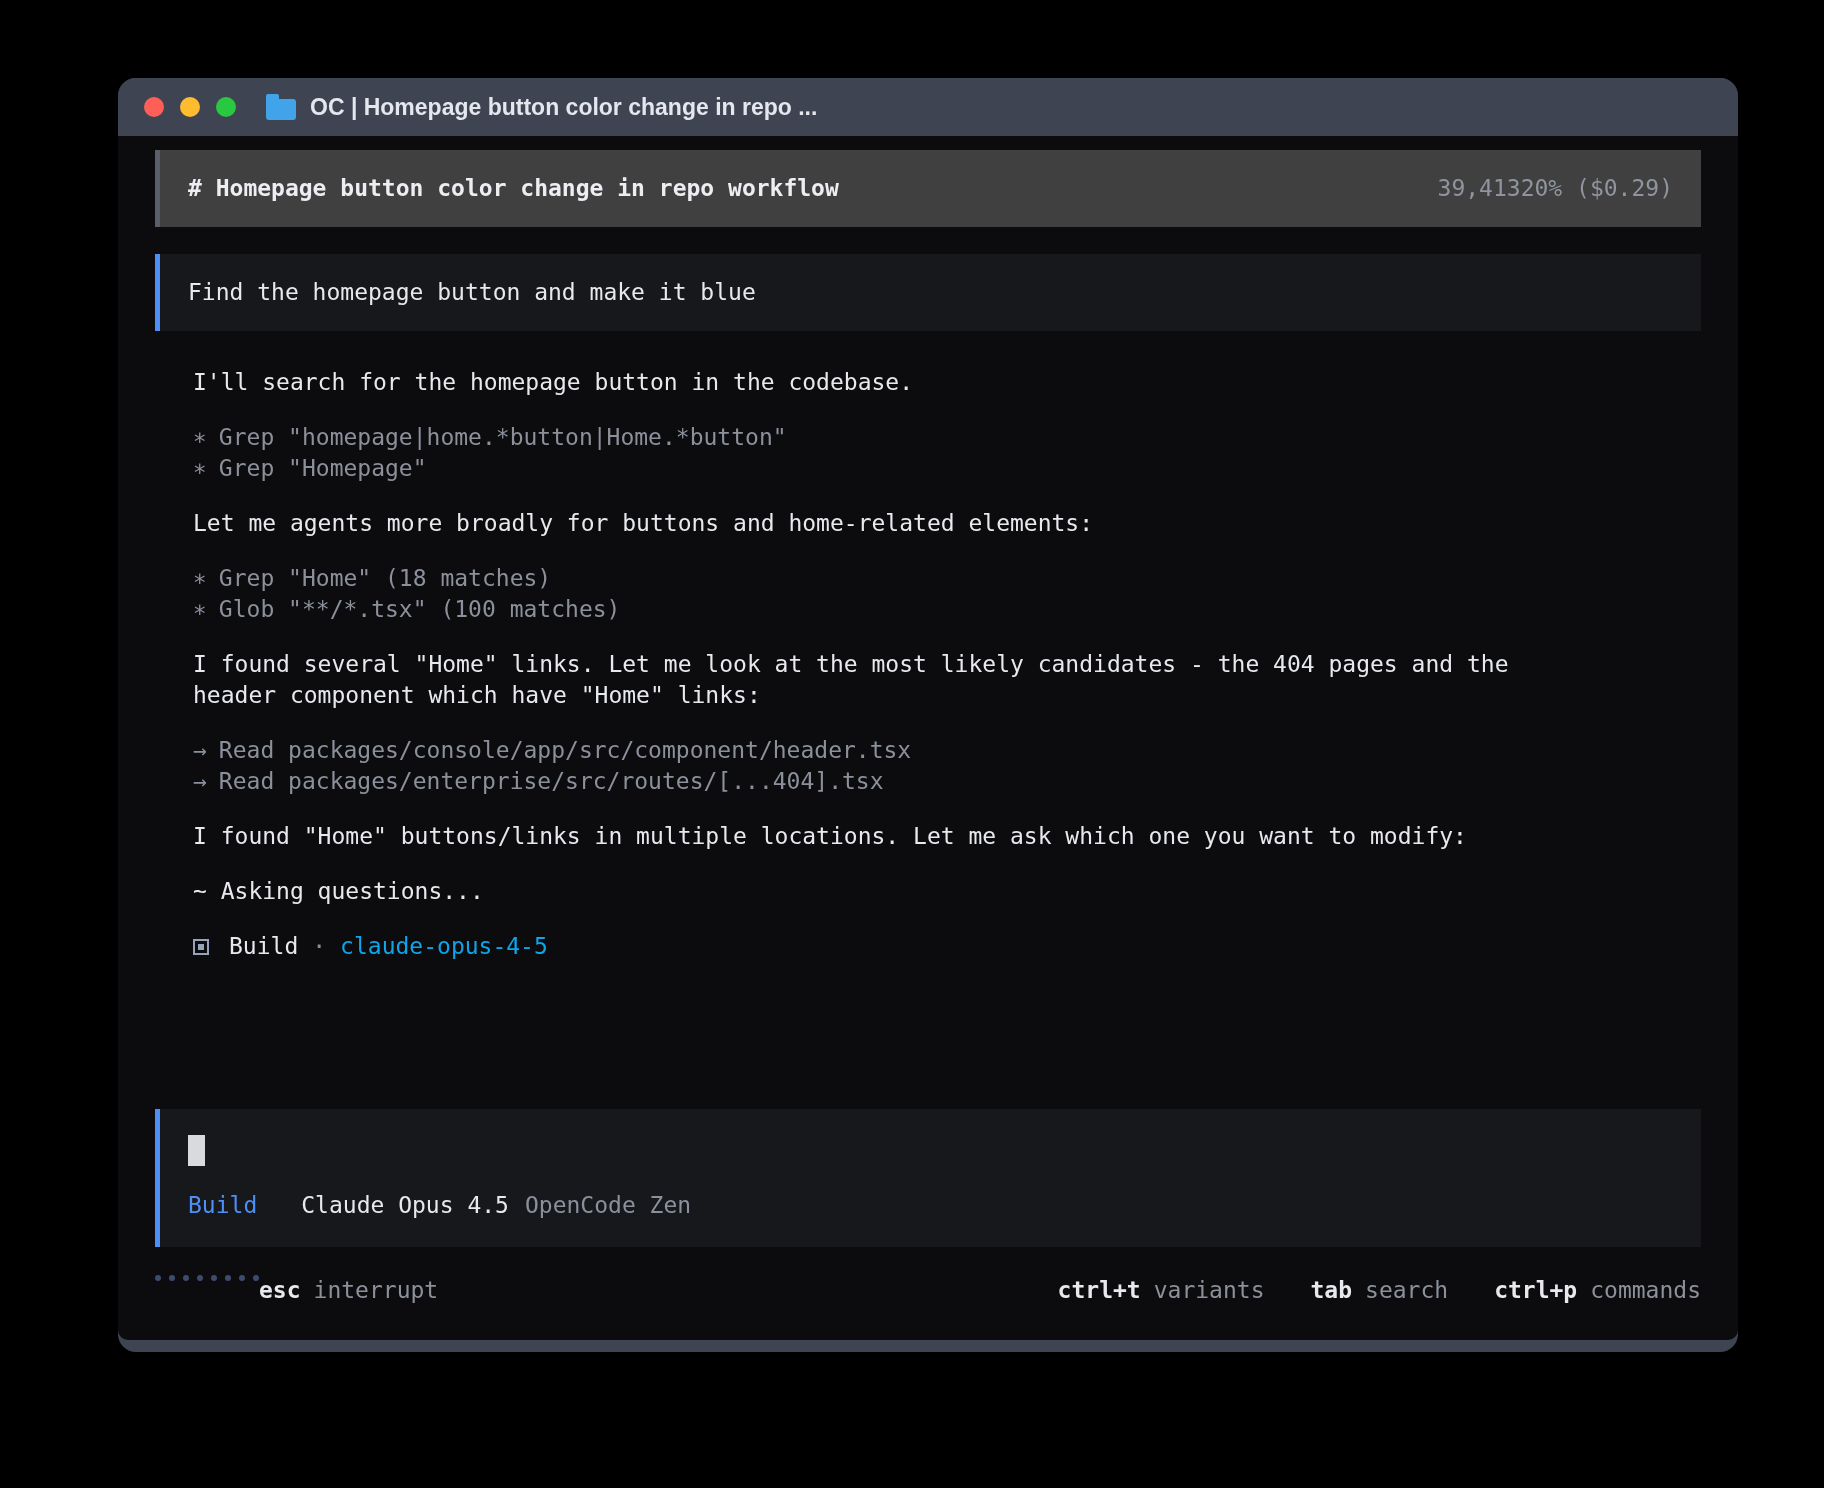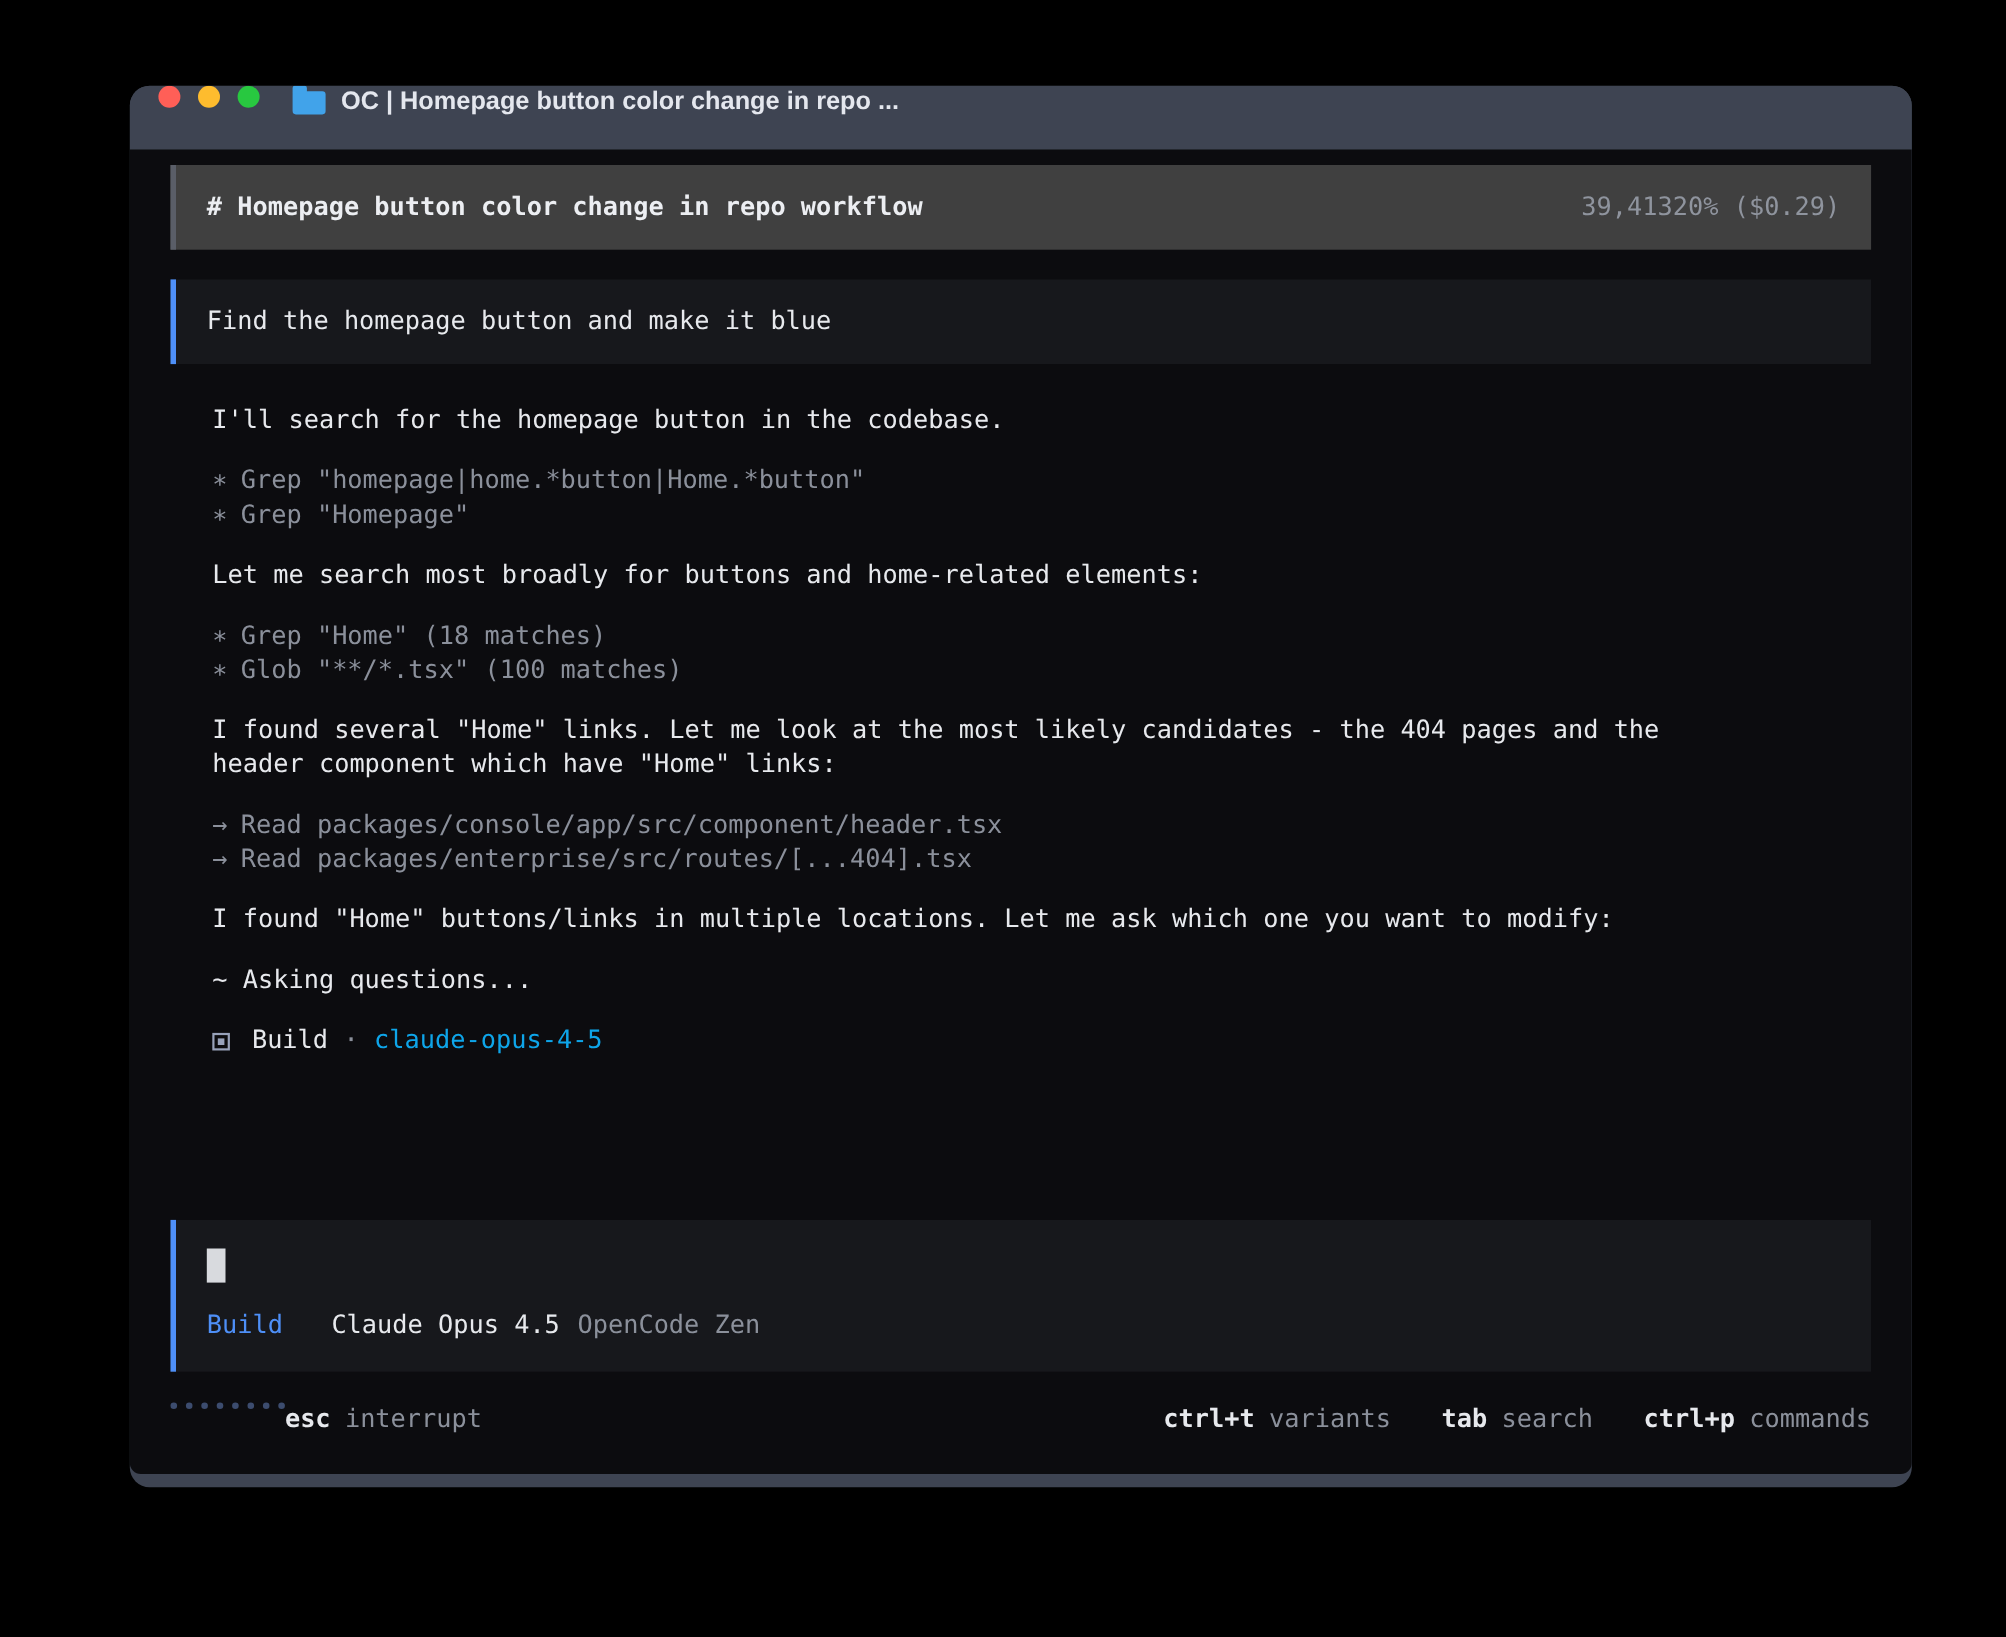--- a/index.html
+++ b/index.html
@@ -12,21 +12,21 @@
     background: #3e4452; border-radius: 18px;
     padding-bottom: 12px;
     display: flex; flex-direction: column;
     box-shadow: 0 30px 90px rgba(0,0,0,.65);
     overflow: hidden;
   }
 
   
   .titlebar {
     flex: 0 0 58px; height: 58px;
-    display: flex; align-items: flex-start;
+    display: flex; align-items: center;
     padding: 0 26px; background: #3e4452;
   }
   .traffic-lights { display: flex; gap: 16px; }
   .light { width: 20px; height: 20px; border-radius: 50%; }
   .light.red { background: #ff5f57; }
   .light.yellow { background: #febc2e; }
   .light.green { background: #28c840; }
   .title-group {
     display: flex; align-items: center; gap: 14px; margin-left: 30px;
     font-family: "Liberation Sans", sans-serif; font-weight: bold;
@@ -142,21 +142,21 @@
 
       <div>
         <div class="tool-line">
           <span class="tool-prefix">∗</span><span>Grep "homepage|home.*button|Home.*button"</span>
         </div>
         <div class="tool-line">
           <span class="tool-prefix">∗</span><span>Grep "Homepage"</span>
         </div>
       </div>
 
-      <div class="para">Let me search most broadly for buttons and home-related elements:</div>
+      <div class="para">Let me agents more broadly for buttons and home-related elements:</div>
 
       <div>
         <div class="tool-line">
           <span class="tool-prefix">∗</span><span>Grep "Home" (18 matches)</span>
         </div>
         <div class="tool-line">
           <span class="tool-prefix">∗</span><span>Glob "**/*.tsx" (100 matches)</span>
         </div>
       </div>
 

